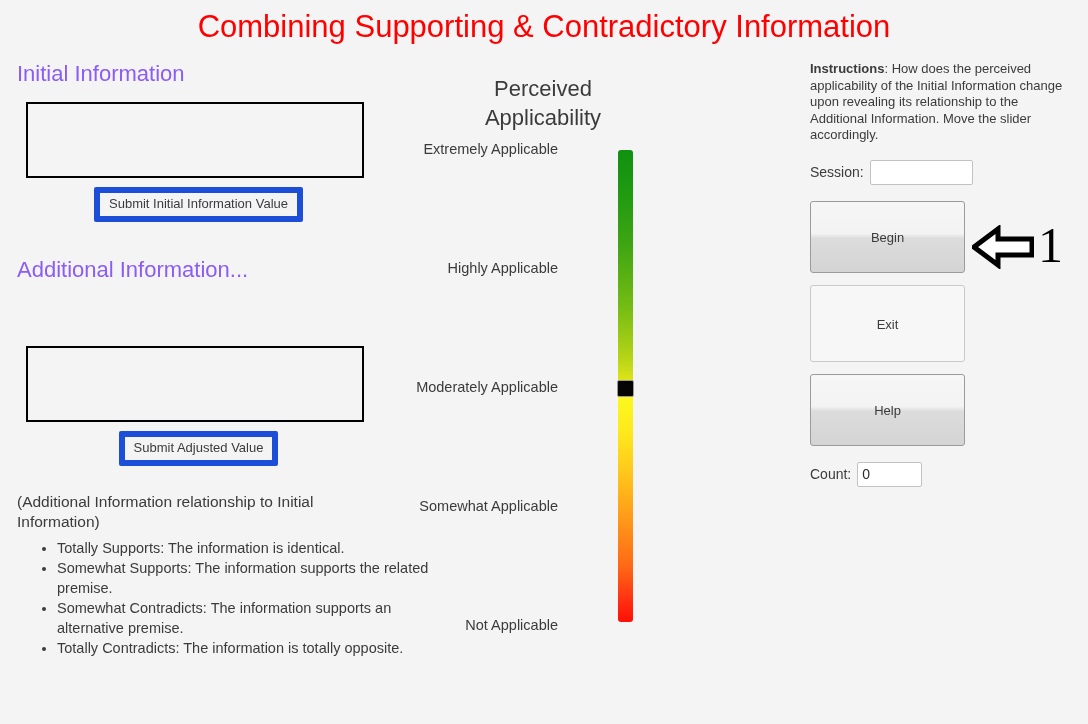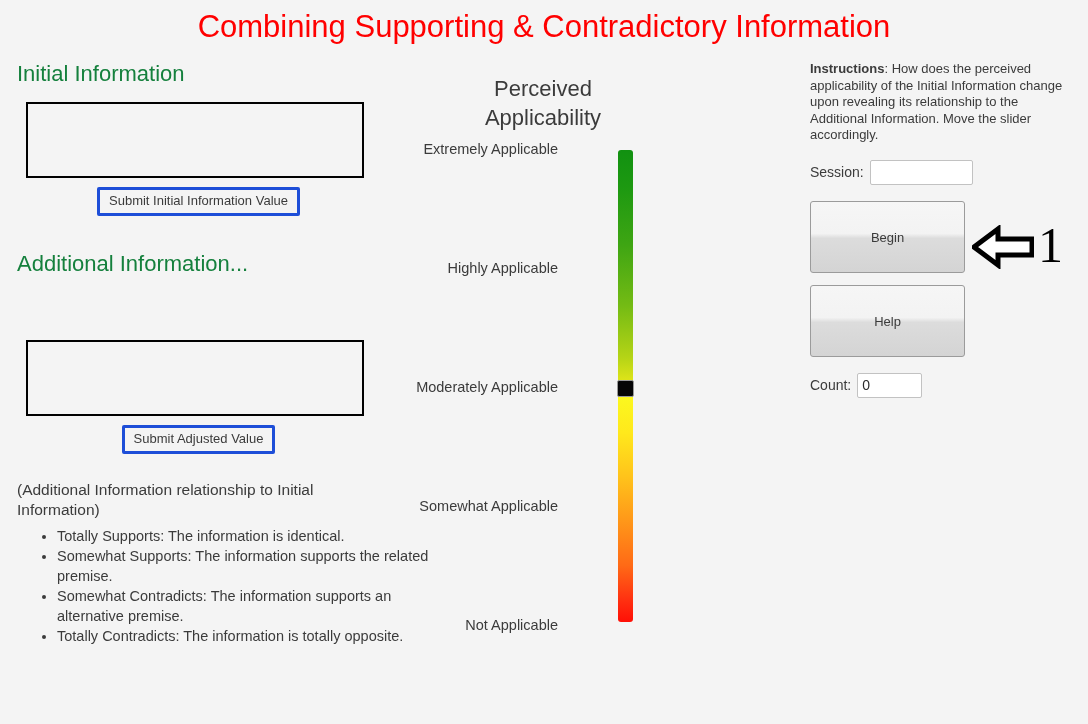--- a/index.html
+++ b/index.html
@@ -34,21 +34,21 @@
   
   .left-col {
     position: absolute;
     left: 17px;
     top: 60px;
     width: 430px;
   }
   .section-heading {
     font-size: 22px;
     font-weight: normal;
-    color: #15803d;
+    color: #8b5cf6;
     margin: 0;
     line-height: 28px;
   }
   .text-area-box {
     width: 334px;
     height: 72px;
     margin-left: 9px;
     margin-top: 14px;
     background: #f4f4f4;
     border: 2px solid #000000;
@@ -60,21 +60,21 @@
     margin-left: 9px;
     margin-top: 9px;
     text-align: center;
   }
   .flat-button {
     display: inline-block;
     font-family: "Liberation Sans", sans-serif;
     font-size: 13px;
     color: #3b3b3b;
     background: #f4f4f4;
-    border: 3px solid #1d4ed8;
+    border: 6px solid #1d4ed8;
     border-radius: 2px;
     padding: 4px 9px 5px 9px;
     line-height: 14px;
     cursor: pointer;
   }
 
   .additional-heading {
     margin-top: 34px;
   }
 
@@ -318,20 +318,21 @@
 <div class="right-col">
 
   <p class="instructions"><b>Instructions</b><span>: How does the perceived applicability of the Initial Information change upon revealing its relationship to the Additional Information. Move the slider accordingly.</span></p>
 
   <div class="field-row">
     <span class="field-label">Session:</span>
     <input class="text-input session-input" type="text" value="" style="">
   </div>
 
   <button class="big-button btn-begin">Begin</button>
+  <button class="big-button btn-exit">Exit</button>
   <button class="big-button btn-help">Help</button>
 
   <div class="field-row" style="">
     <span class="field-label">Count:</span>
     <input class="text-input count-input" type="text" value="0" style="">
   </div>
 </div>
 
 <div class="annotation">
   <svg width="62" height="44" viewBox="0 0 62 44">

